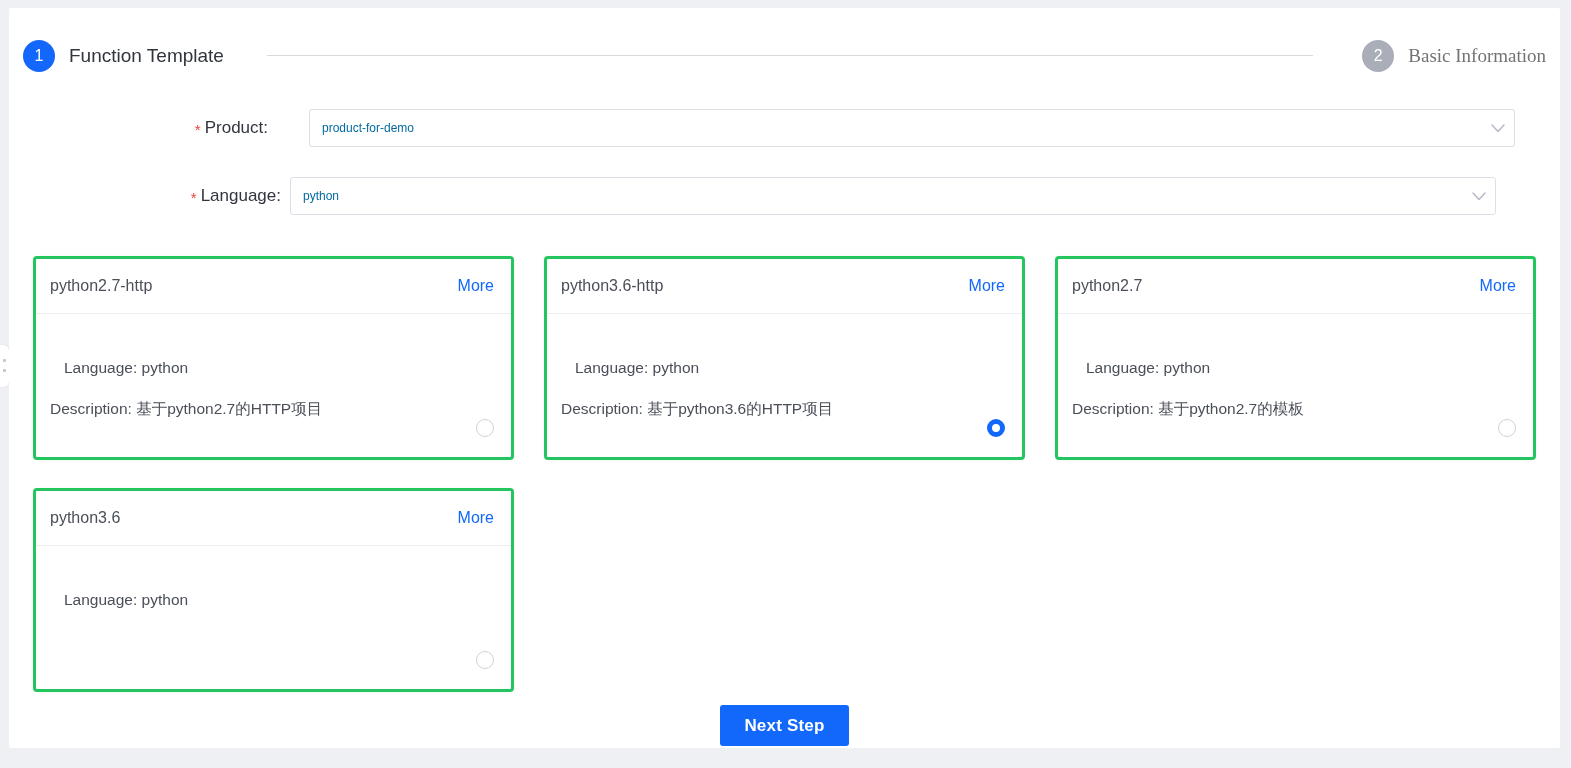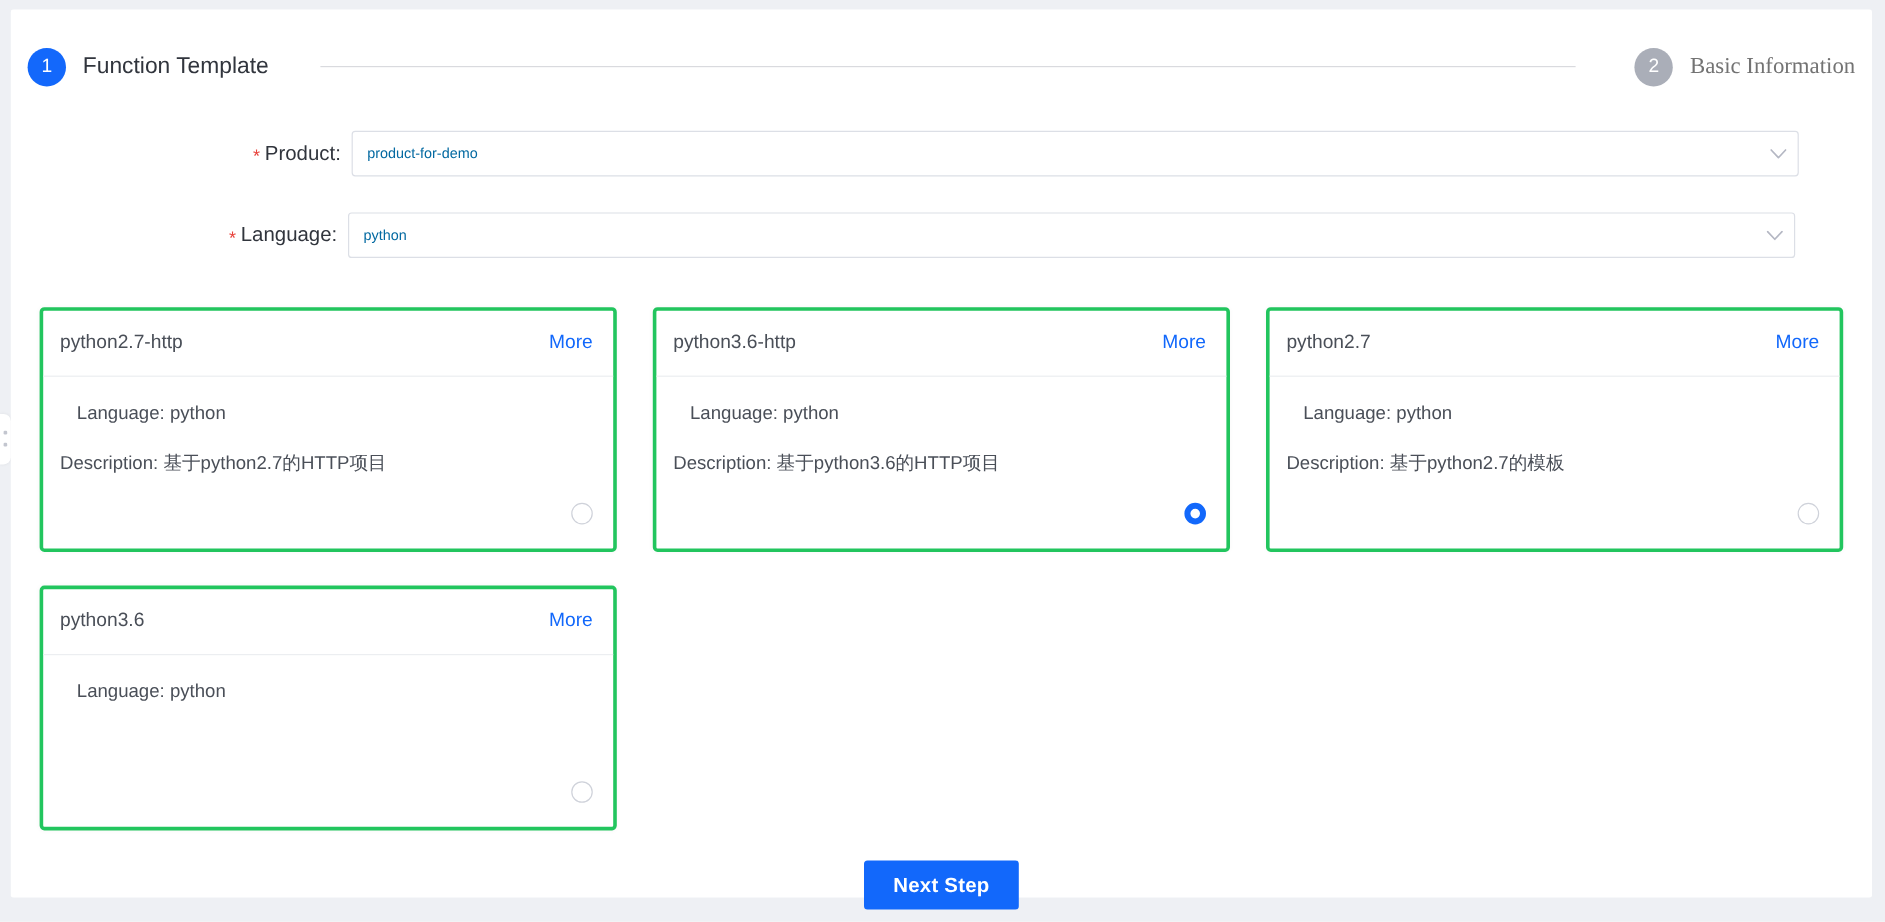--- a/index.html
+++ b/index.html
@@ -99,21 +99,21 @@
     background: #d9dade;
   }
 
   
   .form-row {
     position: absolute;
     display: flex;
     align-items: center;
     height: 38px;
   }
-  .form-row.r1 { left: 16px; top: 101px; }
+  .form-row.r1 { left: 0px; top: 101px; gap: 32px; }
   .form-row.r2 { left: 13px; top: 169px; }
 
   .form-label {
     width: 268px;
     text-align: right;
     font-size: 17px;
     color: #31353d;
     padding-right: 9px;
     box-sizing: border-box;
     white-space: nowrap;
@@ -207,21 +207,21 @@
   .tpl-field {
     font-size: 15.5px;
     color: #4a4f58;
     margin-bottom: 22px;
     white-space: nowrap;
     overflow: hidden;
     text-overflow: ellipsis;
   }
   .tpl-field .lbl { color: #4a4f58; }
   .tpl-field .val { color: #4a4f58; }
-  .tpl-field.indent { padding-left: 14px; }
+  .tpl-field.indent { padding-left: 14px; margin-top: 23px; }
 
   .tpl-radio {
     position: absolute;
     right: 17px;
     bottom: 20px;
     width: 18px;
     height: 18px;
     border-radius: 50%;
     box-sizing: border-box;
     border: 1px solid #cfd2da;
@@ -247,21 +247,20 @@
     border: none;
     border-radius: 3px;
     font-size: 17px;
     font-weight: bold;
     font-family: "Liberation Sans", sans-serif;
     padding: 0 24px;
     height: 41px;
     min-width: 128px;
     cursor: pointer;
     letter-spacing: 0.2px;
-    margin-top: 12px;
   }
 </style>
 </head>
 <body>
 
 <div class="page">
 
   <div class="sidebar-handle">
     <span class="grip g1"></span>
     <span class="grip g2"></span>

